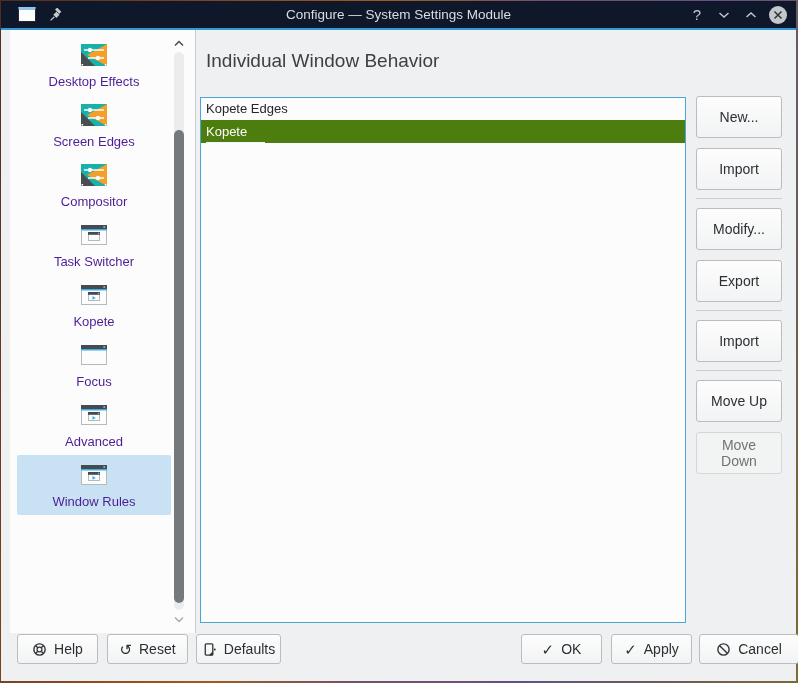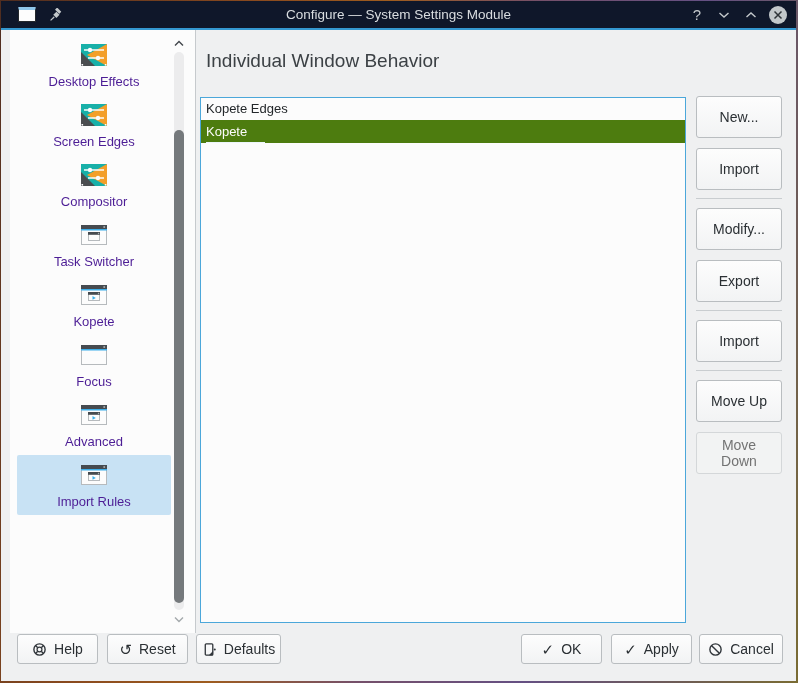--- a/index.html
+++ b/index.html
@@ -50,21 +50,21 @@
   .action-col{position:absolute;left:695px;top:95px;width:86px;}
   .action-col .btn{width:100%;margin-bottom:10px;}
   .col-sep{height:1px;background:#c9cdd0;margin:-2px 0 9px 0;}
 
   .footer-btn{position:absolute;top:633px;height:30px;}
   .b-help{left:16px;width:81px;}
   .b-reset{left:106px;width:81px;}
   .b-defaults{left:195px;width:85px;}
   .b-ok{left:520px;width:81px;}
   .b-apply{left:610px;width:81px;}
-  .b-cancel{left:698px;width:84px;}
+  .b-cancel{left:698px;width:100px;}
 
   svg{display:block;}
 </style>
 </head>
 <body>
 
 <svg width="0" height="0" style="position:absolute">
   <defs>
     <symbol id="icon-effects" viewBox="0 0 32 32">
       <rect x="3" y="5" width="26" height="22" fill="#18b0a8"></rect>
@@ -190,21 +190,21 @@
       <div class="sb-item">
         <svg class="sb-icon">
             <use href="#icon-win-play"></use>
           </svg>
         <span class="sb-label">Advanced</span>
       </div>
       <div class="sb-item selected">
         <svg class="sb-icon">
             <use href="#icon-win-play"></use>
           </svg>
-        <span class="sb-label">Import Rules</span>
+        <span class="sb-label">Window Rules</span>
       </div>
     </div>
     <div class="sb-scroll">
       <div class="sb-arrow" style="top:0;">
         <svg width="10" height="7" viewBox="0 0 10 7">
             <path d="M1 5.5 L5 1.5 L9 5.5" fill="none" stroke="#41464b" stroke-width="1.4"></path>
           </svg>
       </div>
       <div class="sb-track"></div>
       <div class="sb-thumb"></div>

